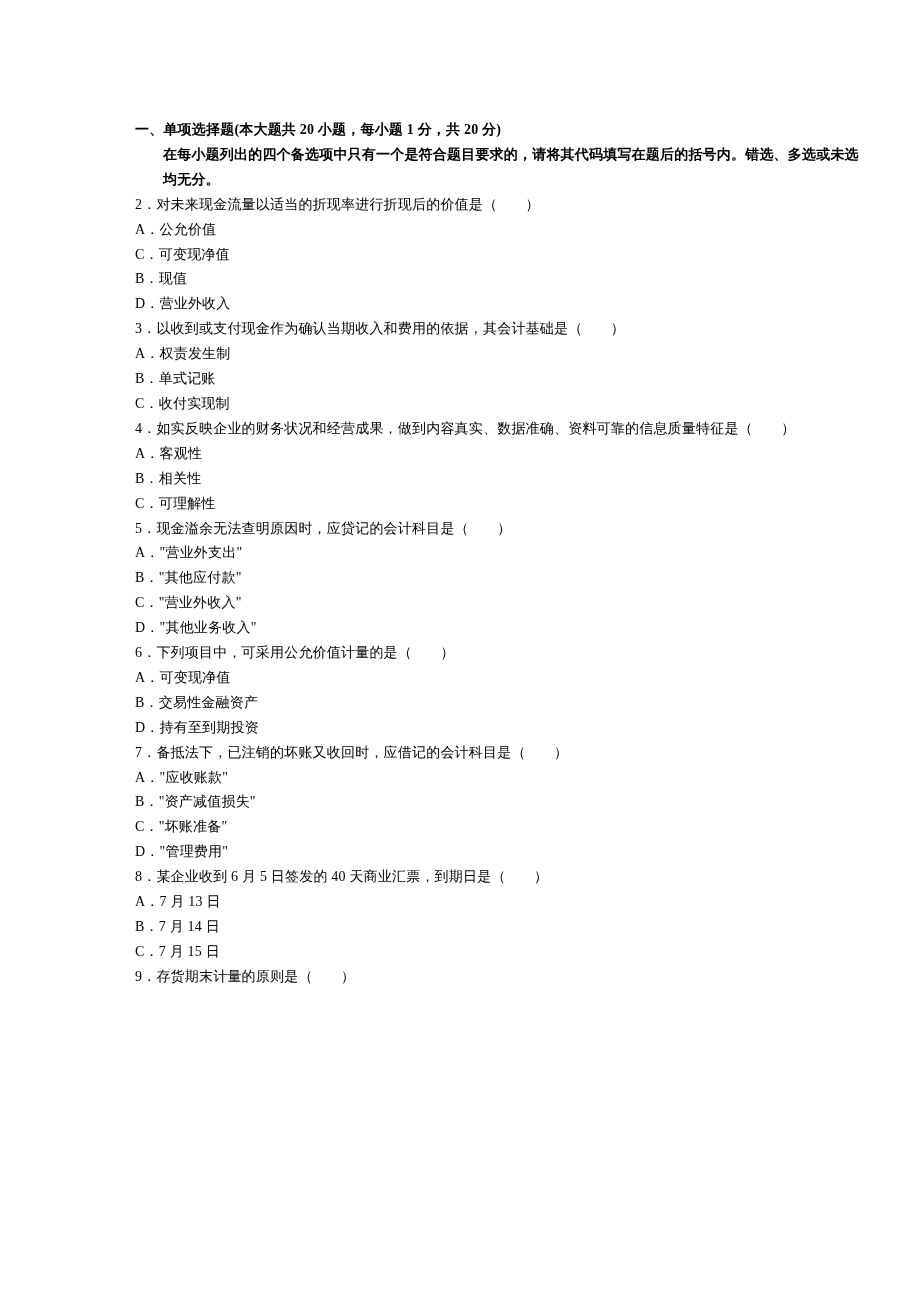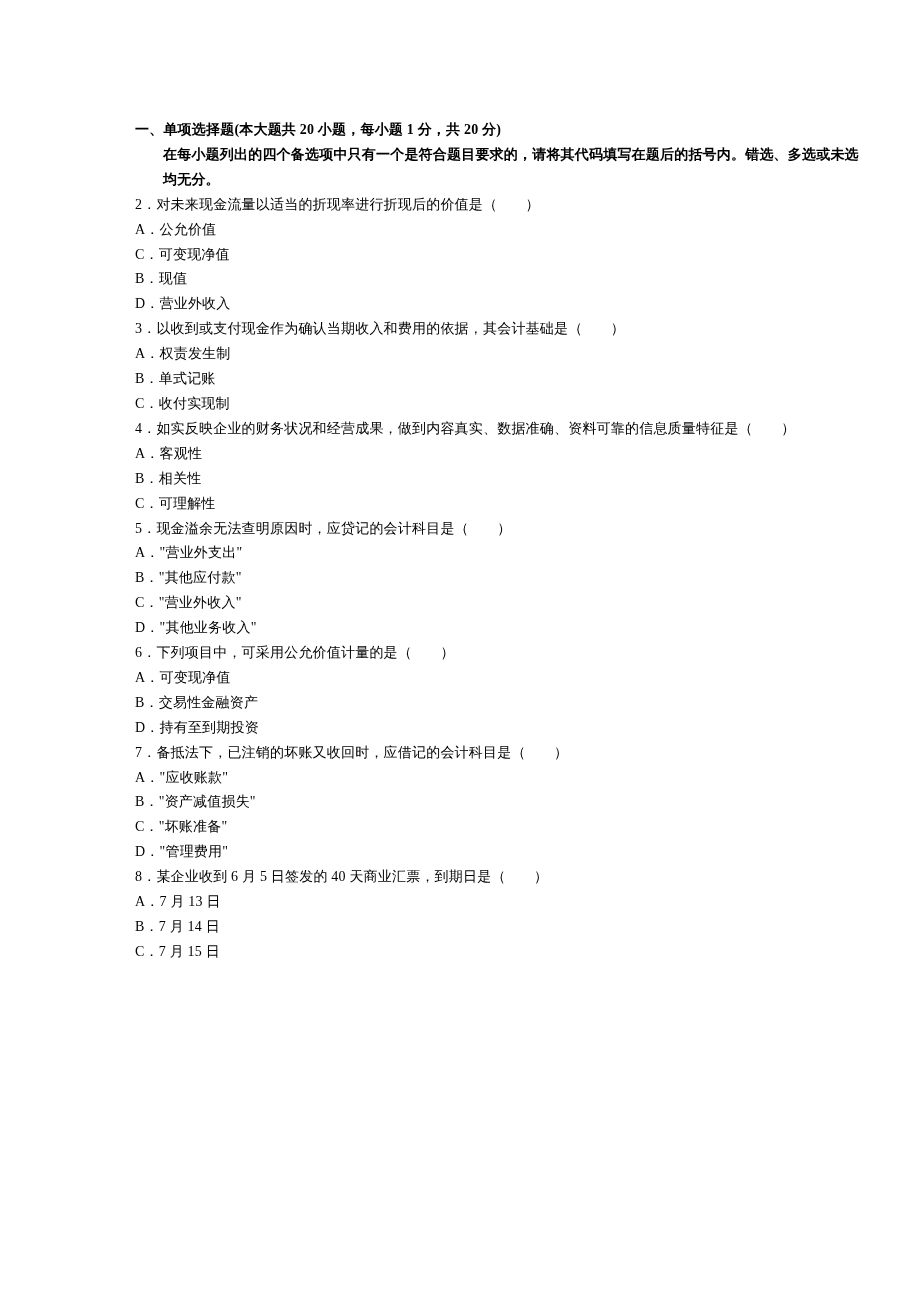--- a/index.html
+++ b/index.html
@@ -88,14 +88,17 @@
     <div class="option"><span>D</span>．<span>"管理费用"</span></div>
   </div>
 
   <div>
     <div class="question-text"><span>8</span>．<span>某企业收到 6 月 5 日签发的 40 天商业汇票，到期日是（　　）</span></div>
     <div class="option"><span>A</span>．<span>7 月 13 日</span></div>
     <div class="option"><span>B</span>．<span>7 月 14 日</span></div>
     <div class="option"><span>C</span>．<span>7 月 15 日</span></div>
   </div>
 
+  <div>
+    <div class="question-text"><span>9</span>．<span>存货期末计量的原则是（　　）</span></div>
+  </div>
 
 </div>
 
 </body></html>

